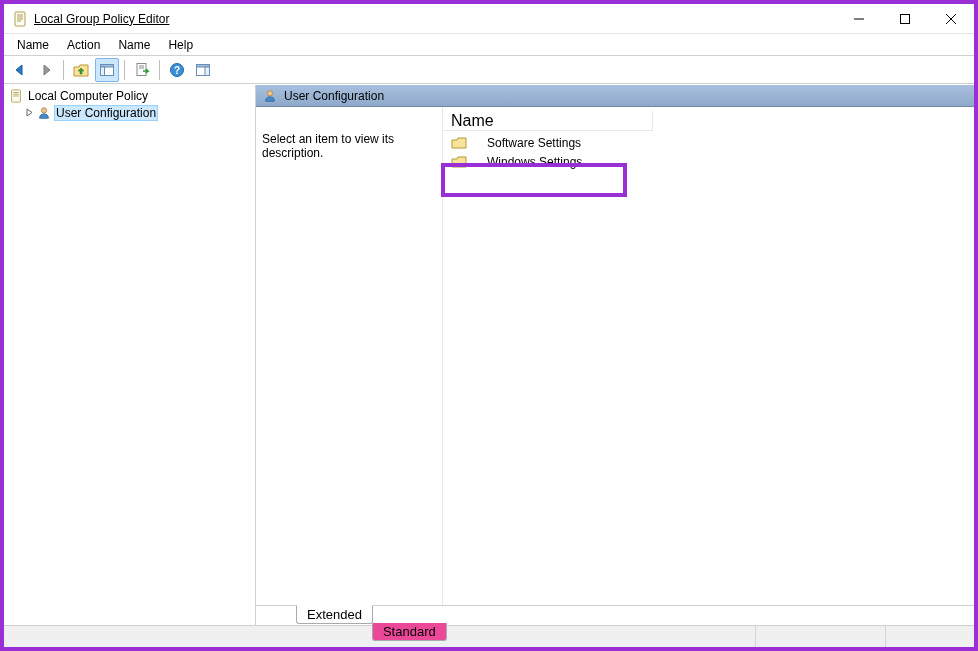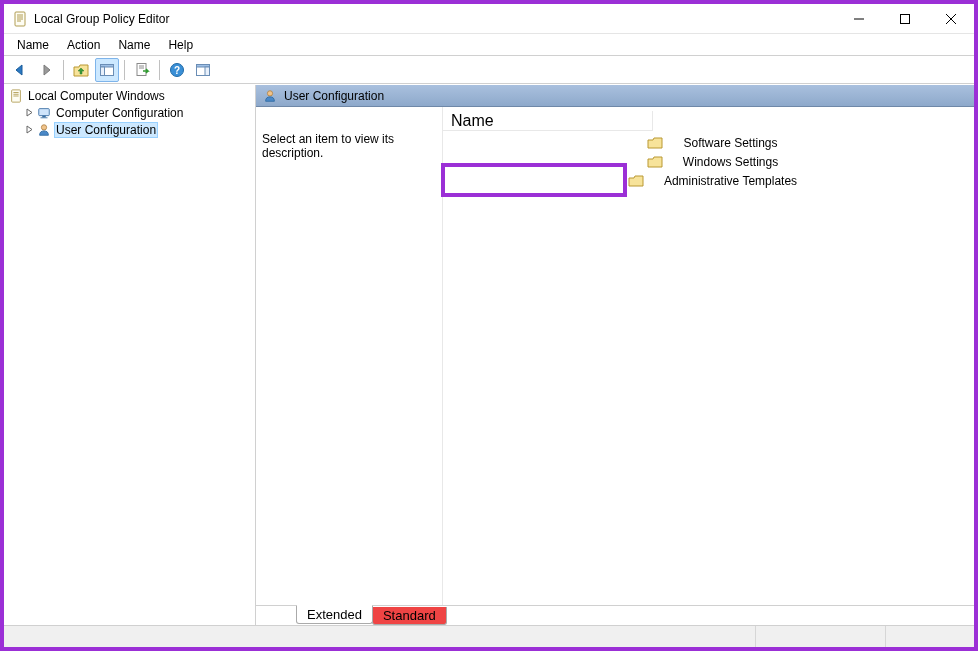--- a/index.html
+++ b/index.html
@@ -19,20 +19,21 @@
     flex-direction: column;
   }
   
   .titlebar {
     height: 30px;
     display: flex;
     align-items: center;
     padding-left: 8px;
     background: #fff;
     border-bottom: 1px solid #e5e5e5;
+    text-decoration: underline;
   }
   .titlebar .app-icon {
     width: 16px; height: 16px;
     margin-right: 6px;
     display: inline-flex; align-items: center; justify-content: center;
   }
   .titlebar .title-text { font-size: 12px; color: #000; }
   .win-controls { margin-left: auto; display: flex; }
   .win-btn {
     width: 46px; height: 30px;
@@ -144,21 +145,20 @@
     font-size:16px;
     border-right:1px solid #e8e8e8;
     width:210px;
   }
   .list-rows { padding-top:2px; position:relative;}
   .list-row {
     height:19px;
     display:flex; align-items:center;
     padding-left:8px;
     gap:20px;
-    justify-content:center;
   }
   .list-row .folder-ico { width:16px;height:14px; display:inline-flex; align-items:center; justify-content:center;}
   .highlight-box {
     position:absolute;
     border:4px solid #9b2fd6;
     pointer-events:none;
   }
   
   .tab-strip {
     height:20px;
@@ -166,24 +166,24 @@
     display:flex;
     align-items:flex-end;
     padding-left:40px;
     background:#fff;
     font-size:13px;
   }
   .dtab {
     padding:1px 10px;
     border:1px solid #aaa;
     border-top:none;
-    background:#ef4444;
+    background:#ec4899;
     margin-right:-1px;
     position:relative;
-    top:0;
+    top:16px;
     border-radius: 0 0 3px 3px;
   }
   .dtab.active {
     background:#fff;
     border-top:1px solid #fff;
     top:-1px;
     z-index:2;
   }
   
   .statusbar {
@@ -299,36 +299,21 @@
     <div class="tree-pane">
       <div class="tree-row level1">
         <span class="tree-icon">
           <svg width="14" height="14" viewBox="0 0 16 16">
             <rect x="3" y="1" width="10" height="14" rx="1" fill="#fefdf3" stroke="#b09c52"></rect>
             <line x1="5" y1="4" x2="11" y2="4" stroke="#b09c52"></line>
             <line x1="5" y1="6" x2="11" y2="6" stroke="#b09c52"></line>
             <line x1="5" y1="8" x2="11" y2="8" stroke="#b09c52"></line>
           </svg>
         </span>
-        <span class="tree-label">Local Computer Windows</span>
-      </div>
-      <div class="tree-row level2">
-        <span class="tree-expander">
-          <svg width="9" height="9" viewBox="0 0 9 9">
-              <path d="M2 1 L7 4.5 L2 8 Z" fill="none" stroke="#666"></path>
-            </svg>
-        </span>
-        <span class="tree-icon">
-          <svg width="14" height="14" viewBox="0 0 16 16">
-            <rect x="2" y="3" width="12" height="8" rx="1" fill="#cfe4fb" stroke="#3b6fa3"></rect>
-            <rect x="6" y="11" width="4" height="2" fill="#3b6fa3"></rect>
-            <rect x="4" y="13" width="8" height="1" fill="#3b6fa3"></rect>
-          </svg>
-        </span>
-        <span class="tree-label">Computer Configuration</span>
+        <span class="tree-label">Local Computer Policy</span>
       </div>
       <div class="tree-row level2 selected">
         <span class="tree-expander">
           <svg width="9" height="9" viewBox="0 0 9 9">
               <path d="M2 1 L7 4.5 L2 8 Z" fill="none" stroke="#666"></path>
             </svg>
         </span>
         <span class="tree-icon">
           <svg width="14" height="14" viewBox="0 0 16 16">
             <circle cx="8" cy="5" r="3" fill="#f0c38a" stroke="#b2864c"></circle>
@@ -365,28 +350,20 @@
               <span>Software Settings</span>
             </div>
             <div class="list-row">
               <span class="folder-ico">
                 <svg width="16" height="14" viewBox="0 0 16 14">
                     <path d="M1 4 L6 4 L7 2 L15 2 L15 12 L1 12 Z" fill="#f7e39a" stroke="#b99832"></path>
                   </svg>
               </span>
               <span>Windows Settings</span>
             </div>
-            <div class="list-row">
-              <span class="folder-ico">
-                <svg width="16" height="14" viewBox="0 0 16 14">
-                    <path d="M1 4 L6 4 L7 2 L15 2 L15 12 L1 12 Z" fill="#f7e39a" stroke="#b99832"></path>
-                  </svg>
-              </span>
-              <span>Administrative Templates</span>
-            </div>
             <div class="highlight-box" style="left:-2px; top:32px; width:186px; height:34px;"></div>
           </div>
         </div>
       </div>
       <div class="tab-strip">
         <div class="dtab active">Extended</div>
         <div class="dtab">Standard</div>
       </div>
     </div>
   </div>

